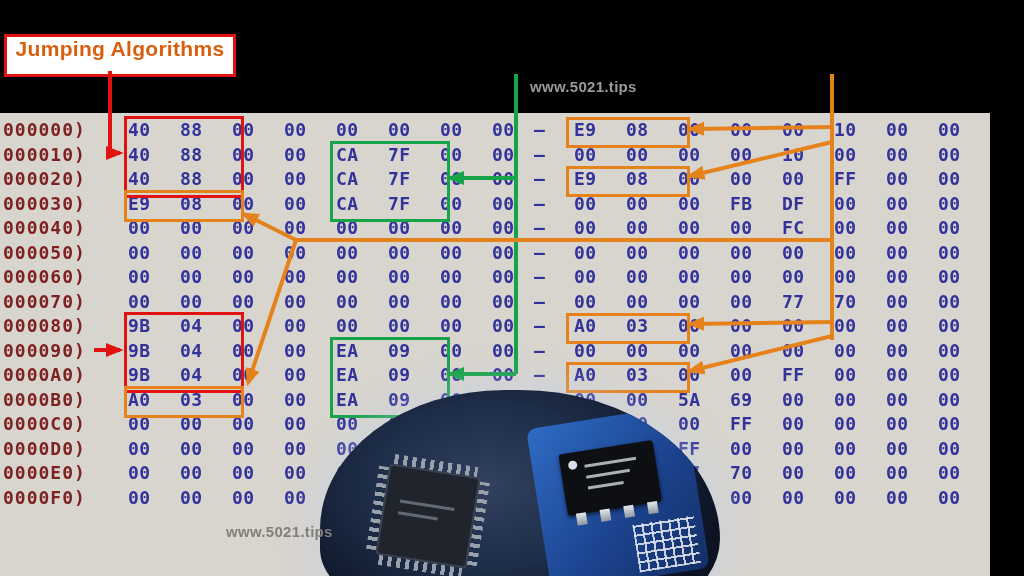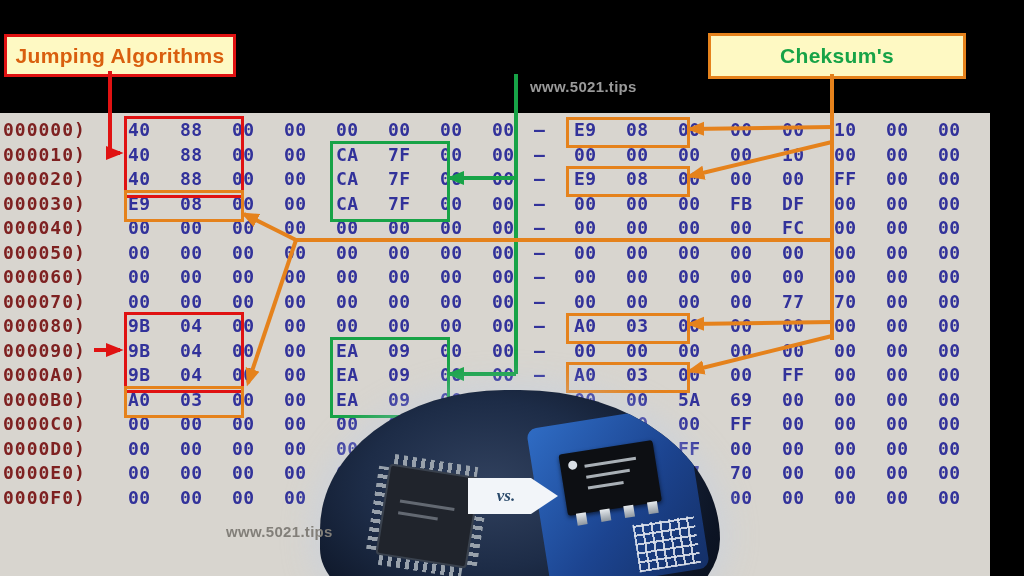--- a/index.html
+++ b/index.html
@@ -19,21 +19,21 @@
     white-space:pre;
   }
   .hex-row span { position:absolute; }
   .hex-row .addr { color: var(--addr-color, #7e2121); letter-spacing:1px; }
   .hex-row .byte { color: var(--hex-color, #32329a); letter-spacing:.5px; }
   
   .obox { position:absolute; border:3px solid #f00; z-index:4; }
   .arrows { position:absolute; left:0; top:0; z-index:5; pointer-events:none; }
   
   .label-box {
-    position:absolute; background:#fef9c3; display:flex; align-items:center; justify-content:center;
+    position:absolute; background:#ffffff; display:flex; align-items:flex-start; justify-content:center;
     font-weight:bold; font-size:21px; z-index:3; letter-spacing:.3px;
   }
   .label-box.jumping { left:4px;   top:34px; width:226px; height:37px; border:3px solid var(--red,#e01212); }
   .label-box.rolling { left:416px; top:36px; width:205px; height:37px; border:3px solid var(--green,#17a347); }
   .label-box.checksum{ left:708px; top:33px; width:252px; height:40px; border:3px solid var(--orange,#e5821c); }
   .label-box.jumping span { color: var(--jump-text,#d95f0e); }
   .label-box.rolling span { color: var(--roll-text,#e01212); }
   .label-box.checksum span{ color: var(--chk-text,#17a347); }
   
   .watermark { position:absolute; font-weight:bold; font-size:15px; letter-spacing:.3px; z-index:7; }
@@ -134,23 +134,20 @@
       <polyline points="832,240 296,240" fill="none" stroke="#e5821c" stroke-width="4"></polyline>
       <polyline points="296,240 244,214" fill="none" stroke="#e5821c" stroke-width="4" marker-end="url(#arrow-orange)"></polyline>
       <polyline points="296,240 248,383" fill="none" stroke="#e5821c" stroke-width="4" marker-end="url(#arrow-orange)"></polyline>
       <polyline points="832,322 690,324" fill="none" stroke="#e5821c" stroke-width="4" marker-end="url(#arrow-orange)"></polyline>
       <polyline points="832,336 690,371" fill="none" stroke="#e5821c" stroke-width="4" marker-end="url(#arrow-orange)"></polyline>
     </svg>
 
   <div class="label-box jumping">
     <span>Jumping Algorithms</span>
   </div>
-  <div class="label-box checksum">
-    <span>Cheksum's</span>
-  </div>
 
   <div class="watermark wm-top">www.5021.tips</div>
   <div class="watermark wm-bottom">www.5021.tips</div>
 
   <div class="photo-blob">
     <div class="qfp-wrap">
       <div class="qfp-pins-t"></div>
       <div class="qfp-pins-b"></div>
       <div class="qfp-pins-l"></div>
       <div class="qfp-pins-r"></div>
@@ -165,18 +162,15 @@
         <div class="dip-line" style="left:24px;top:14px;width:52px;"></div>
         <div class="dip-line" style="left:24px;top:25px;width:44px;"></div>
         <div class="dip-line" style="left:24px;top:36px;width:36px;"></div>
         <div class="dip-pin" style="left:8px;"></div>
         <div class="dip-pin" style="left:32px;"></div>
         <div class="dip-pin" style="left:56px;"></div>
         <div class="dip-pin" style="left:80px;"></div>
       </div>
       <div class="silkscreen"></div>
     </div>
-    <div class="vs-badge">
-      <span>vs.</span>
-    </div>
   </div>
 
 </div>
 
 </body></html>

